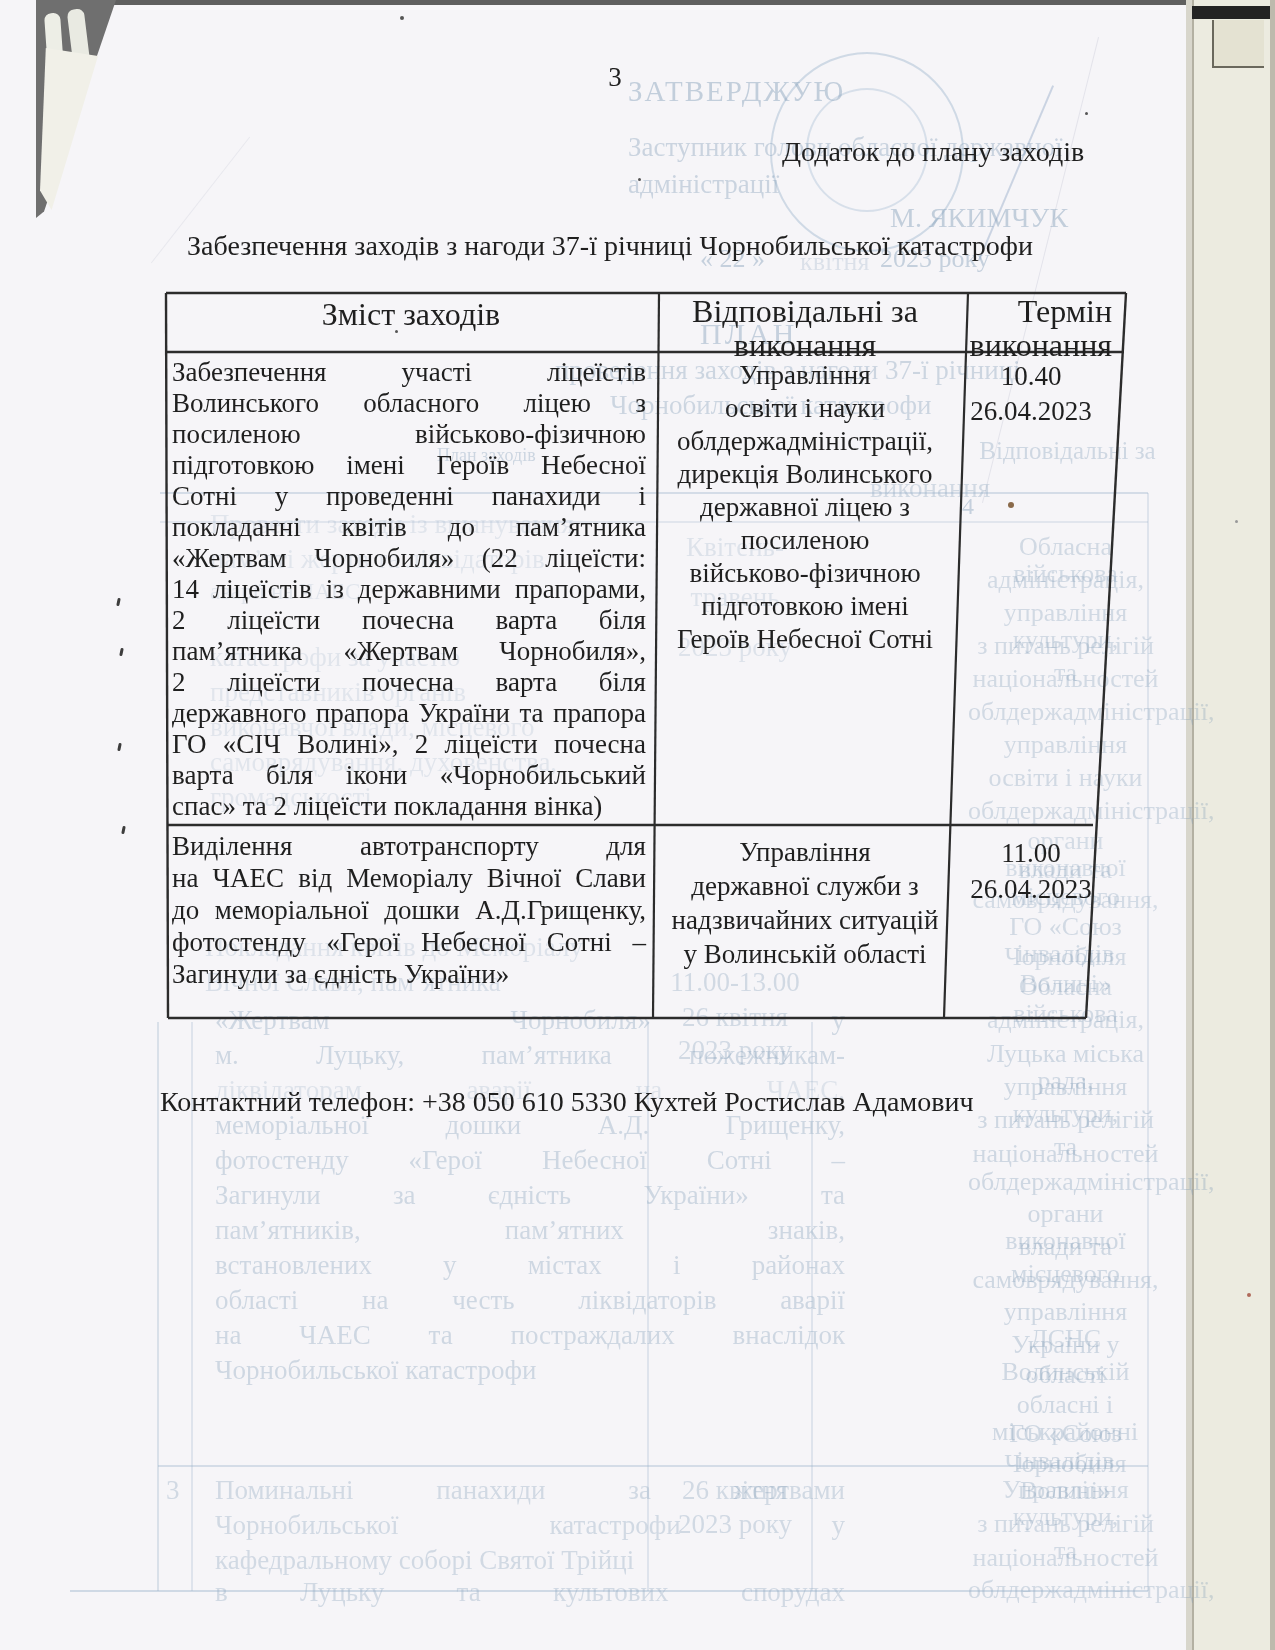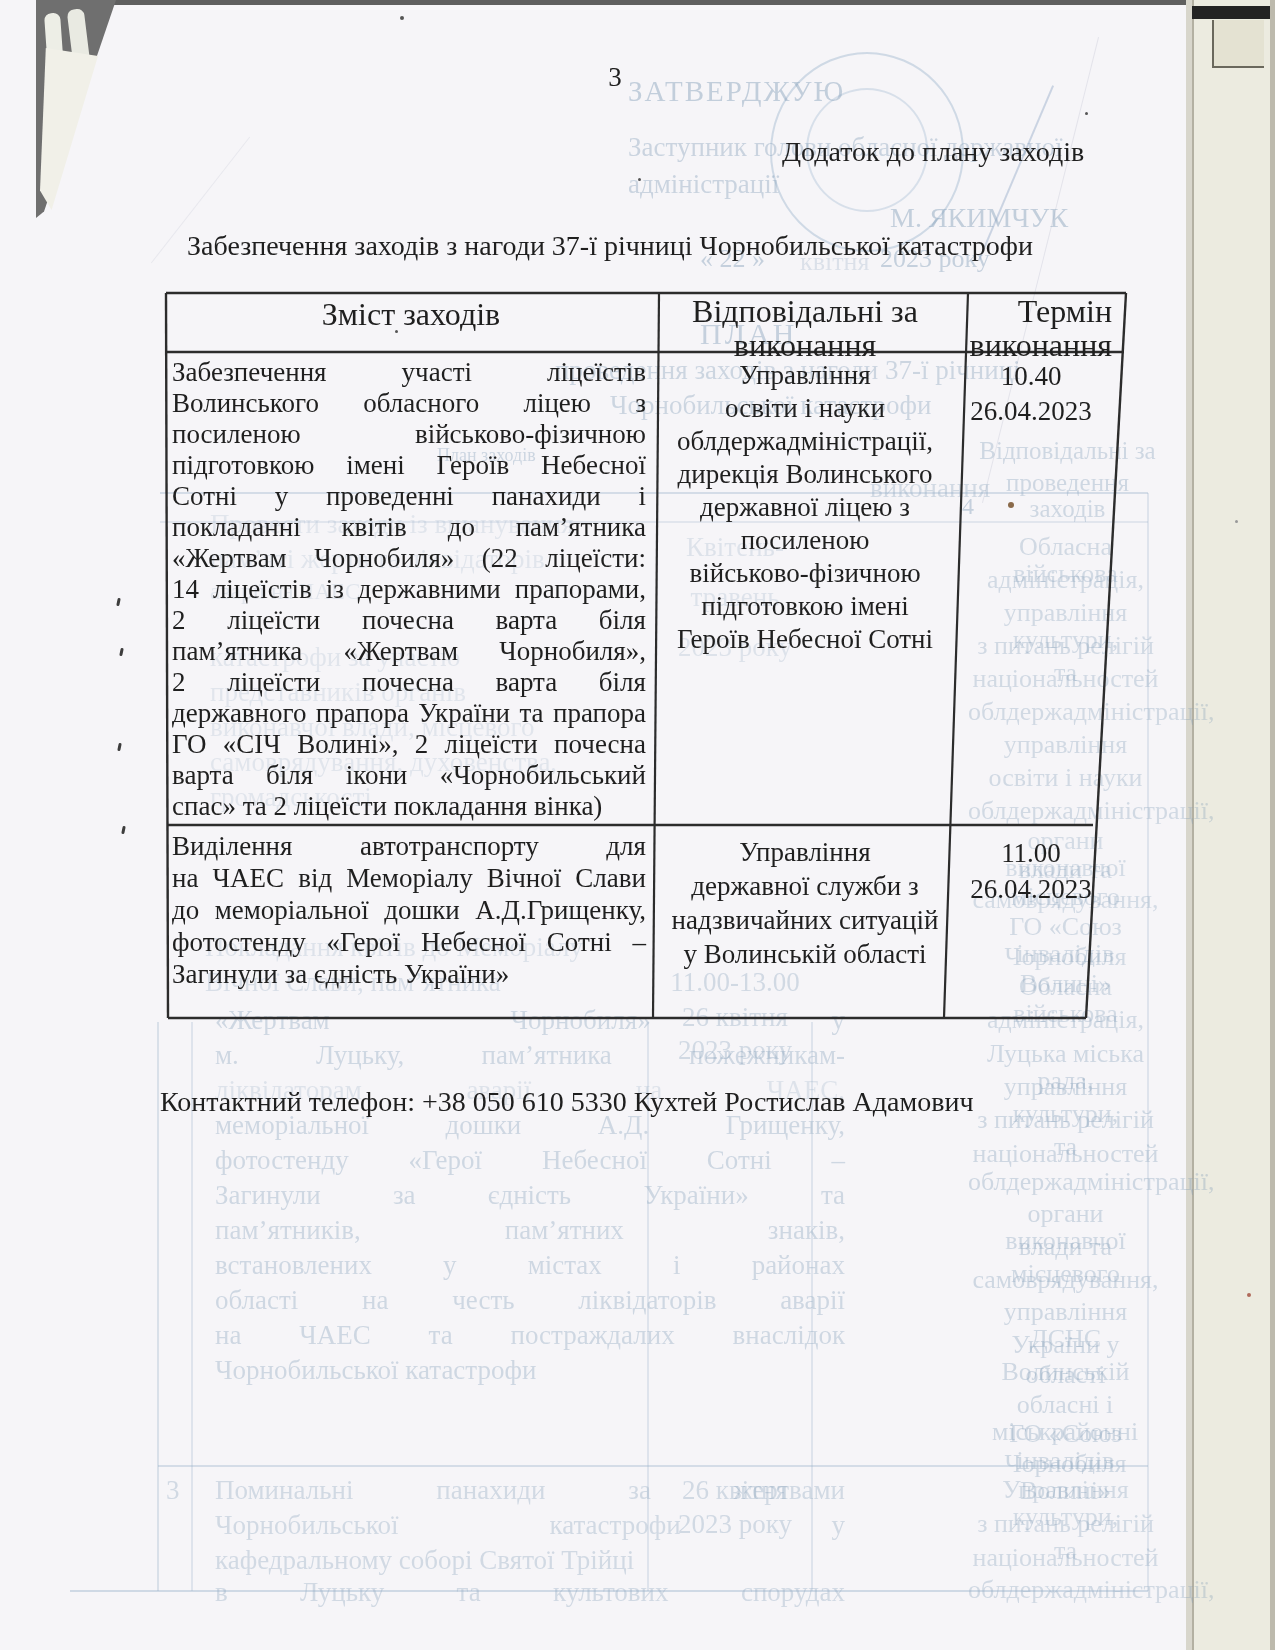--- a/index.html
+++ b/index.html
@@ -68,21 +68,20 @@
     <div class="bleed-item" style="left: 890px; top: 203px; font-size: 28px; opacity: 0.42;">М. ЯКИМЧУК</div>
     <div class="bleed-item" style="left: 700px; top: 245px; font-size: 26px; opacity: 0.4; font-family: Liberation Serif, serif;">« 22 »</div>
     <div class="bleed-item" style="left: 800px; top: 248px; font-size: 26px; opacity: 0.22;">квітня</div>
     <div class="bleed-item" style="left: 880px; top: 245px; font-size: 26px; opacity: 0.4;">2023 року</div>
     <div class="bleed-item" style="left: 700px; top: 318px; font-size: 30px; opacity: 0.4; letter-spacing: 3px;">ПЛАН</div>
     <div class="bleed-item" style="left: 555px; top: 356px; font-size: 27px; opacity: 0.34;">проведення заходів з нагоди 37-ї річниці</div>
     <div class="bleed-item" style="left: 610px; top: 391px; font-size: 27px; opacity: 0.34;">Чорнобильської катастрофи</div>
     <div class="bleed-item" style="left: 437px; top: 446px; font-size: 18px; opacity: 0.34;">План заходів</div>
     <div class="bleed-item" style="left: 870px; top: 474px; font-size: 27px; opacity: 0.3;">виконання</div>
     <div class="bleed-item" style="left: 975px; top: 438px; width: 185px; white-space: normal; text-align: center; font-size: 25px; opacity: 0.32;">Відповідальні за</div>
-    <div class="bleed-item" style="left: 975px; top: 470px; width: 185px; white-space: normal; text-align: center; font-size: 25px; opacity: 0.32;">проведення заходів</div>
     <div class="bleed-item" style="left: 962px; top: 494px; font-size: 24px; opacity: 0.4;">4</div>
     <div class="bleed-item" style="left: 210px; top: 510px; font-size: 27px; opacity: 0.17;">Провести заходи із вшанування</div>
     <div class="bleed-item" style="left: 210px; top: 545px; font-size: 27px; opacity: 0.17;">пам’яті жертв та ліквідаторів</div>
     <div class="bleed-item" style="left: 210px; top: 580px; font-size: 23px; opacity: 0.17;">аварії на ЧАЕС</div>
     <div class="bleed-item" style="left: 210px; top: 643px; font-size: 27px; opacity: 0.17;">катастрофи за участю</div>
     <div class="bleed-item" style="left: 210px; top: 678px; font-size: 27px; opacity: 0.17;">представників органів</div>
     <div class="bleed-item" style="left: 210px; top: 713px; font-size: 27px; opacity: 0.17;">виконавчої влади, місцевого</div>
     <div class="bleed-item" style="left: 210px; top: 748px; font-size: 27px; opacity: 0.17;">самоврядування, духовенства,</div>
     <div class="bleed-item" style="left: 210px; top: 783px; font-size: 27px; opacity: 0.17;">громадськості</div>
     <div class="bleed-item" style="left: 205px; top: 933px; font-size: 27px; opacity: 0.2;">Покладання квітів до Меморіалу</div>

